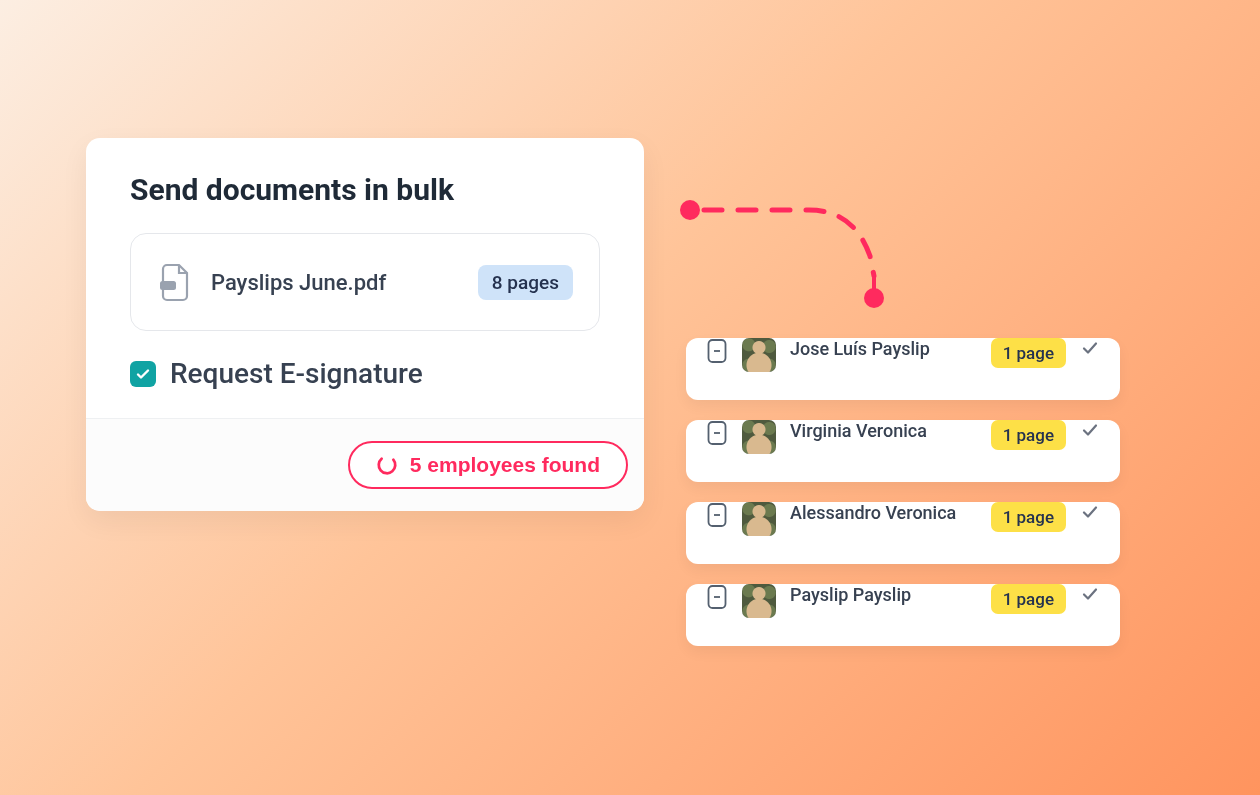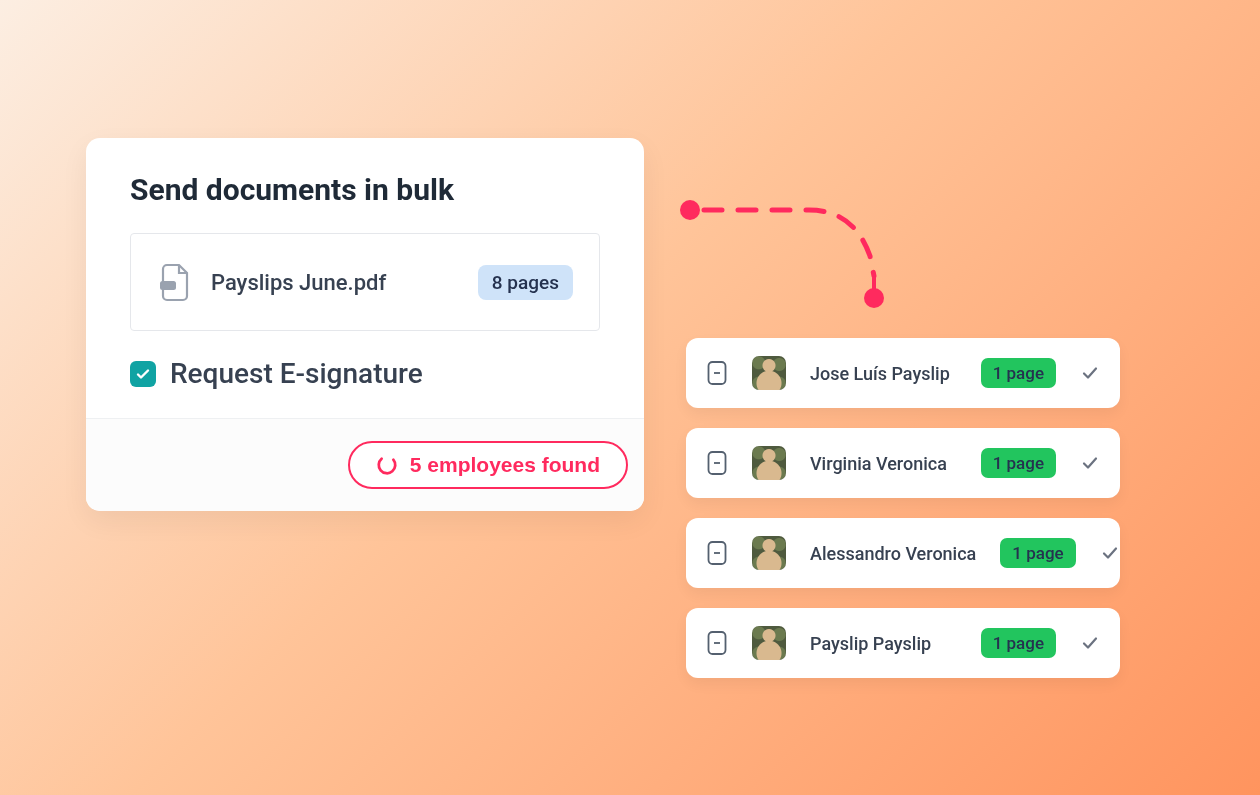--- a/index.html
+++ b/index.html
@@ -26,21 +26,21 @@
     padding: 34px 44px 28px 44px;
   }
   .card-title {
     font-size: 30px;
     font-weight: 700;
     color: #1f2a37;
     margin-bottom: 26px;
   }
   .file-well {
     border: 1.5px solid #e5e7eb;
-    border-radius: 4px;
+    border-radius: 16px;
     padding: 28px 26px;
     display: flex;
     align-items: center;
     gap: 20px;
   }
   .file-icon { width: 34px; height: 40px; color: #9aa2af; flex: none; }
   .file-name {
     font-size: 22px;
     font-weight: 500;
     color: #374151;
@@ -117,25 +117,25 @@
     left: 686px;
     top: 338px;
     width: 434px;
     display: flex;
     flex-direction: column;
     gap: 20px;
   }
   .row {
     background: #fff;
     border-radius: 12px;
-    height: 70px;
+    height: 62px;
     padding: 0 20px;
     display: flex;
-    align-items: center;
-    gap: 24px;
+    align-items: flex-start;
+    gap: 14px;
     box-shadow: 0 6px 14px rgba(0,0,0,0.05);
   }
   .row-icon { width: 22px; height: 26px; color: #54606f; flex: none; }
   .avatar {
     width: 34px; height: 34px; border-radius: 7px; flex: none;
     background:
       radial-gradient(circle at 50% 28%, #d9b98f 0 6px, transparent 7px),
       radial-gradient(circle at 50% 80%, #d9b98f 0 12px, transparent 13px),
       radial-gradient(circle at 20% 20%, #6b7a4f 0 6px, transparent 7px),
       radial-gradient(circle at 80% 25%, #6b7a4f 0 6px, transparent 7px),
@@ -144,21 +144,21 @@
       #4f5a3e;
   }
   .row-label {
     font-size: 18px;
     color: #374151;
     font-weight: 500;
     flex: 1;
     white-space: nowrap;
   }
   .row-badge {
-    background: #22c55e;
+    background: #fde047;
     color: #25324f;
     font-size: 17px;
     font-weight: 500;
     padding: 5px 12px;
     border-radius: 7px;
     flex: none;
   }
   .check { width: 20px; height: 20px; color: #6b7280; flex: none; }
 </style>
 </head>

